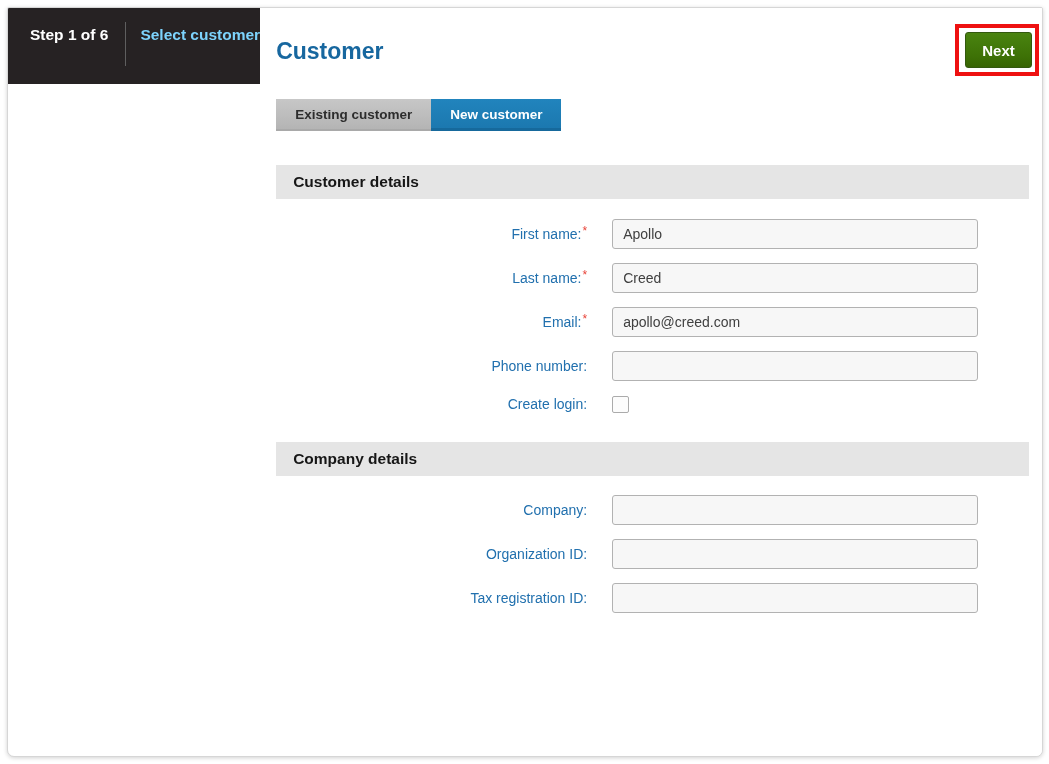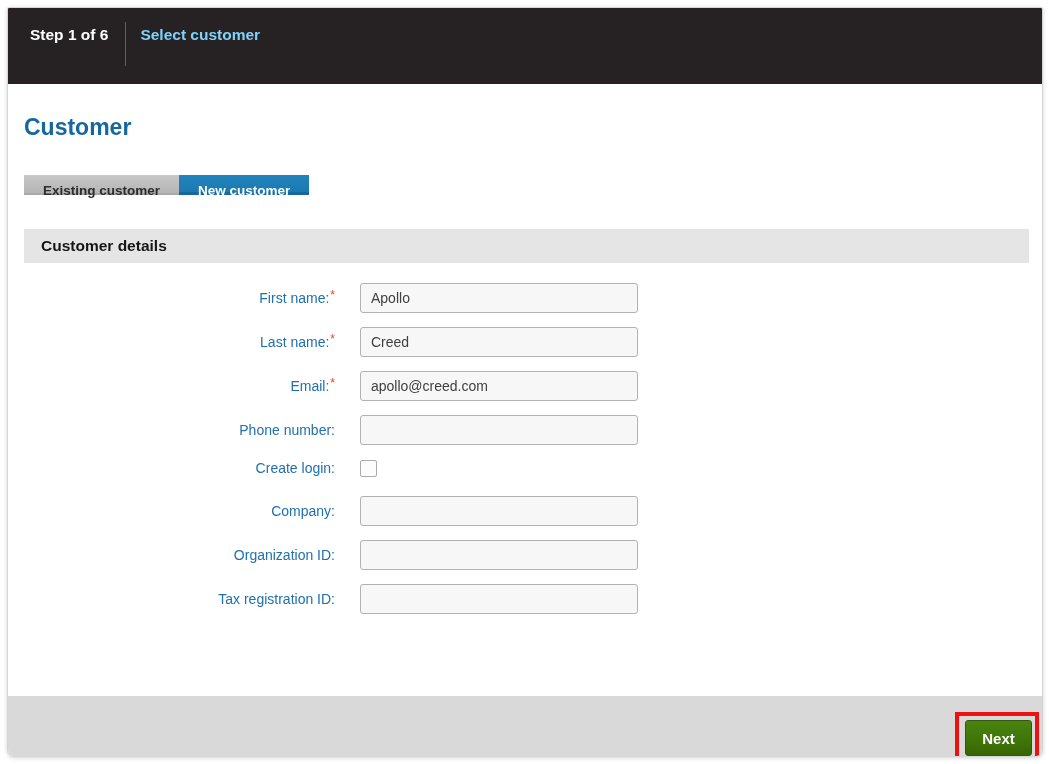--- a/index.html
+++ b/index.html
@@ -11,21 +11,21 @@
   }
   .page-container {
     position: absolute;
     left: 7px; top: 7px;
     width: 1036px; height: 750px;
     background: #ffffff;
     border: 1px solid #d6d6d6;
     border-radius: 2px 2px 7px 7px;
     box-shadow: 0 1px 4px rgba(0,0,0,0.18);
     display: flex;
-    flex-direction: column;
+    flex-direction: row;
     overflow: hidden;
   }
   
   .wizard-header {
     height: 76px;
     background: #262223;
     display: flex;
     align-items: flex-start;
     padding: 17px 0 0 22px;
     flex: 0 0 auto;
@@ -59,21 +59,21 @@
     color: #17679f;
     font-size: 23px;
     font-weight: bold;
     line-height: 30px;
   }
   .tabs {
     margin-top: 33px;
     display: flex;
   }
   .tab {
-    height: 20px;
+    height: 32px;
     padding: 0 19px;
     font-size: 13.5px;
     line-height: 32px;
     cursor: default;
     white-space: nowrap;
   }
   .tab-inactive {
     background: linear-gradient(180deg, #c7c7c7, #b3b3b3);
     box-shadow: inset 0 -2px 0 #a9a9a9;
     color: #2d2d2d;
@@ -118,21 +118,21 @@
     flex: 0 0 auto;
   }
   .required-mark {
     color: #e8443a;
     font-size: 12px;
     vertical-align: 4px;
     margin-left: 1px;
   }
   .text-input {
     margin-left: 25px;
-    width: 278px;
+    width: 366px;
     height: 30px;
     background: #f7f7f7;
     border: 1px solid #b2b2b2;
     border-radius: 3px;
     padding: 0 10px;
     font-family: "Liberation Sans", "DejaVu Sans", sans-serif;
     font-size: 14px;
     color: #404040;
     outline: none;
   }
@@ -217,20 +217,21 @@
         <input type="text" class="text-input" value="" style="">
       </div>
 
       <div class="form-row checkbox-row">
         <span class="field-label" style="line-height:18px">Create login:</span>
         <input type="checkbox" class="checkbox" style="">
       </div>
 
     </div>
 
+    <div class="section-header company">Company details</div>
 
     <div class="form-rows company">
 
       <div class="form-row">
         <span class="field-label">Company:</span>
         <input type="text" class="text-input" value="" style="">
       </div>
 
       <div class="form-row">
         <span class="field-label">Organization ID:</span>

